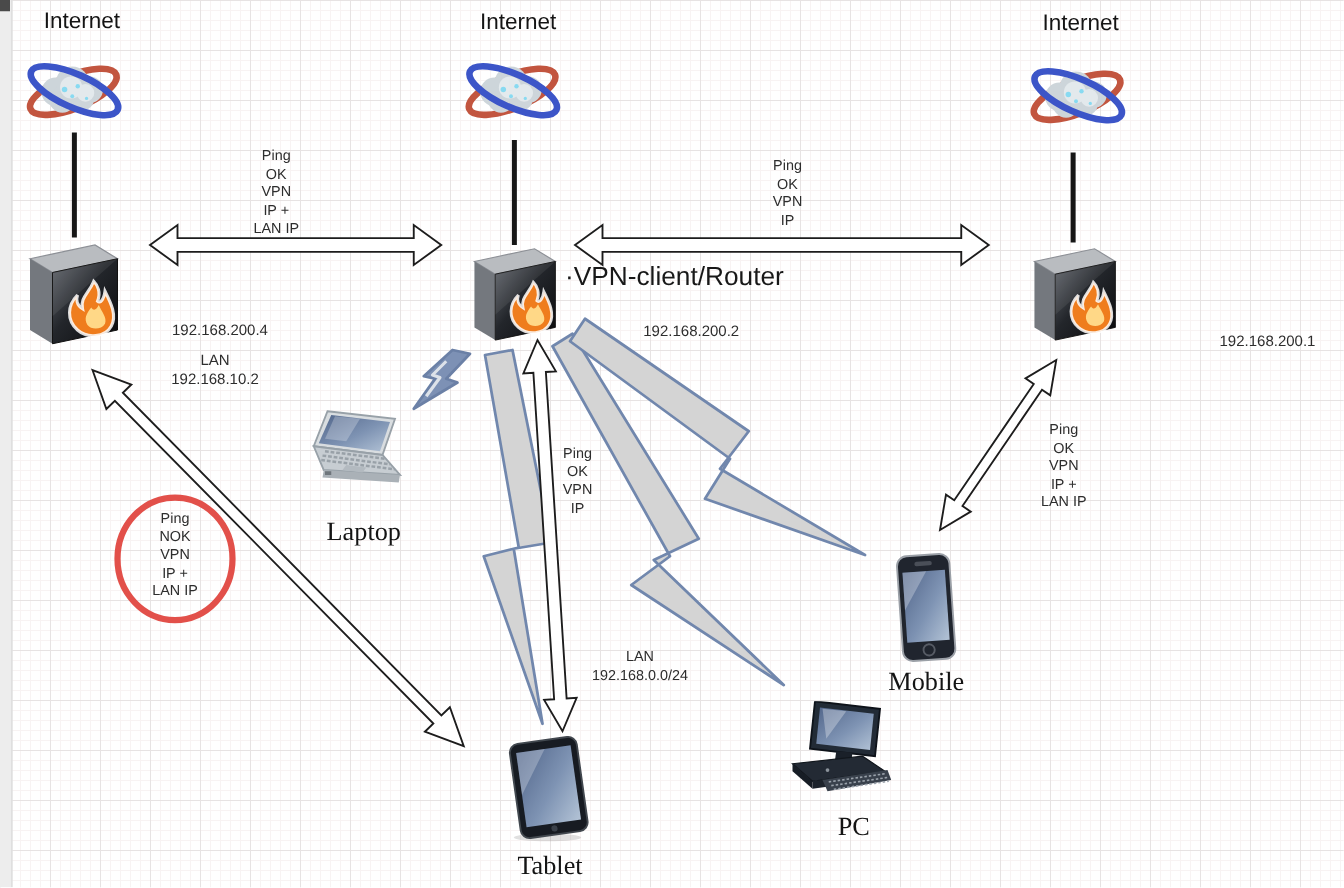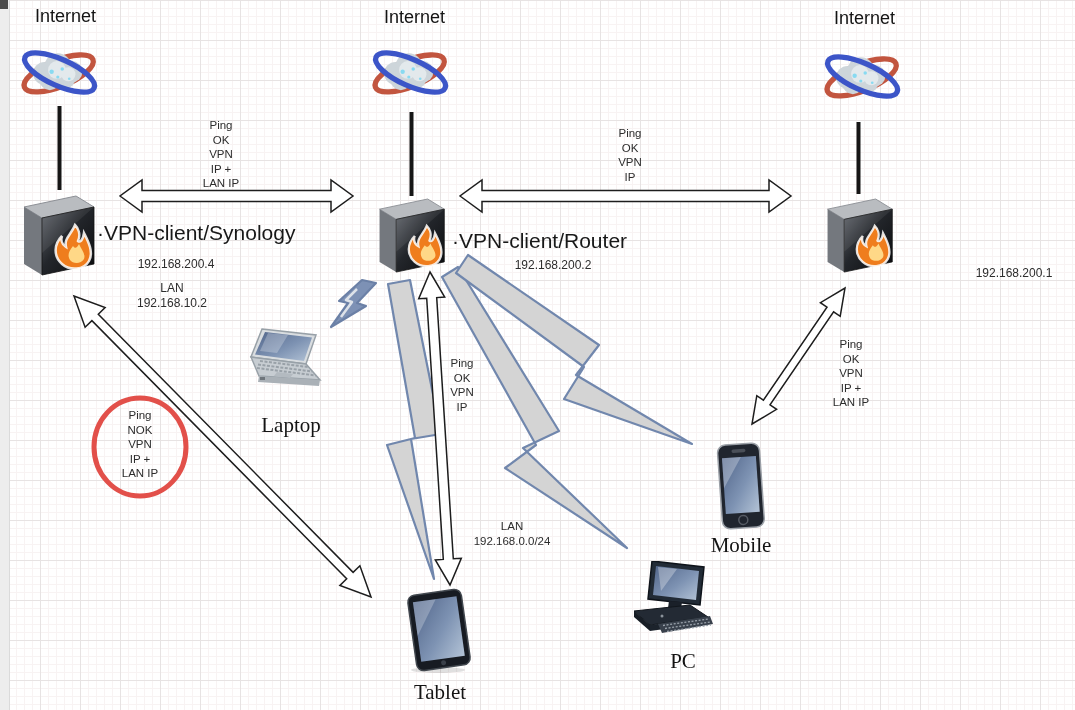--- a/index.html
+++ b/index.html
@@ -171,26 +171,25 @@
       <path d="M74,296 L85.1,327.2 L91.9,320.6 L346.7,578.8 L339.9,585.4 L371,597 L359.9,565.8 L353.1,572.4 L98.3,314.2 L105.1,307.6 Z"></path>
       <path d="M752,424 L776.6,409.3 L770,404.8 L833.6,311.8 L840.2,316.3 L845,288 L820.4,302.7 L827,307.2 L763.4,400.2 L756.8,395.7 Z"></path>
       <path d="M430,272 L418.7,298.7 L426.7,298.2 L443.3,559.4 L435.3,559.9 L450,585 L461.3,558.3 L453.3,558.8 L436.7,297.6 L444.7,297.1 Z"></path>
     </g>
   </svg>
 
   <div class="abs netlbl" style="left:23px;top:6px">Internet</div>
   <div class="abs netlbl" style="left:372px;top:7px">Internet</div>
   <div class="abs netlbl" style="left:822px;top:8px">Internet</div>
 
-  <div class="abs title" style="left:97px;top:221px">·VPN-client/Synology</div>
   <div class="abs ip" style="left:176px;top:257px">192.168.200.4</div>
   <div class="abs ip" style="left:172px;top:281px">LAN
 192.168.10.2</div>
 
-  <div class="abs title" style="left:452px;top:229px">·VPN-client/Router</div>
+  <div class="abs title" style="left:452px;top:210px">·VPN-client/Router</div>
   <div class="abs ip" style="left:553px;top:258px">192.168.200.2</div>
 
   <div class="abs ip" style="left:1014px;top:266px">192.168.200.1</div>
 
   <div class="abs devlbl" style="left:291px;top:413px">Laptop</div>
   <div class="abs devlbl" style="left:440px;top:680px">Tablet</div>
   <div class="abs devlbl" style="left:683px;top:649px">PC</div>
   <div class="abs devlbl" style="left:741px;top:533px">Mobile</div>
 
   <div class="abs ann" style="left:221px;top:118px">Ping

